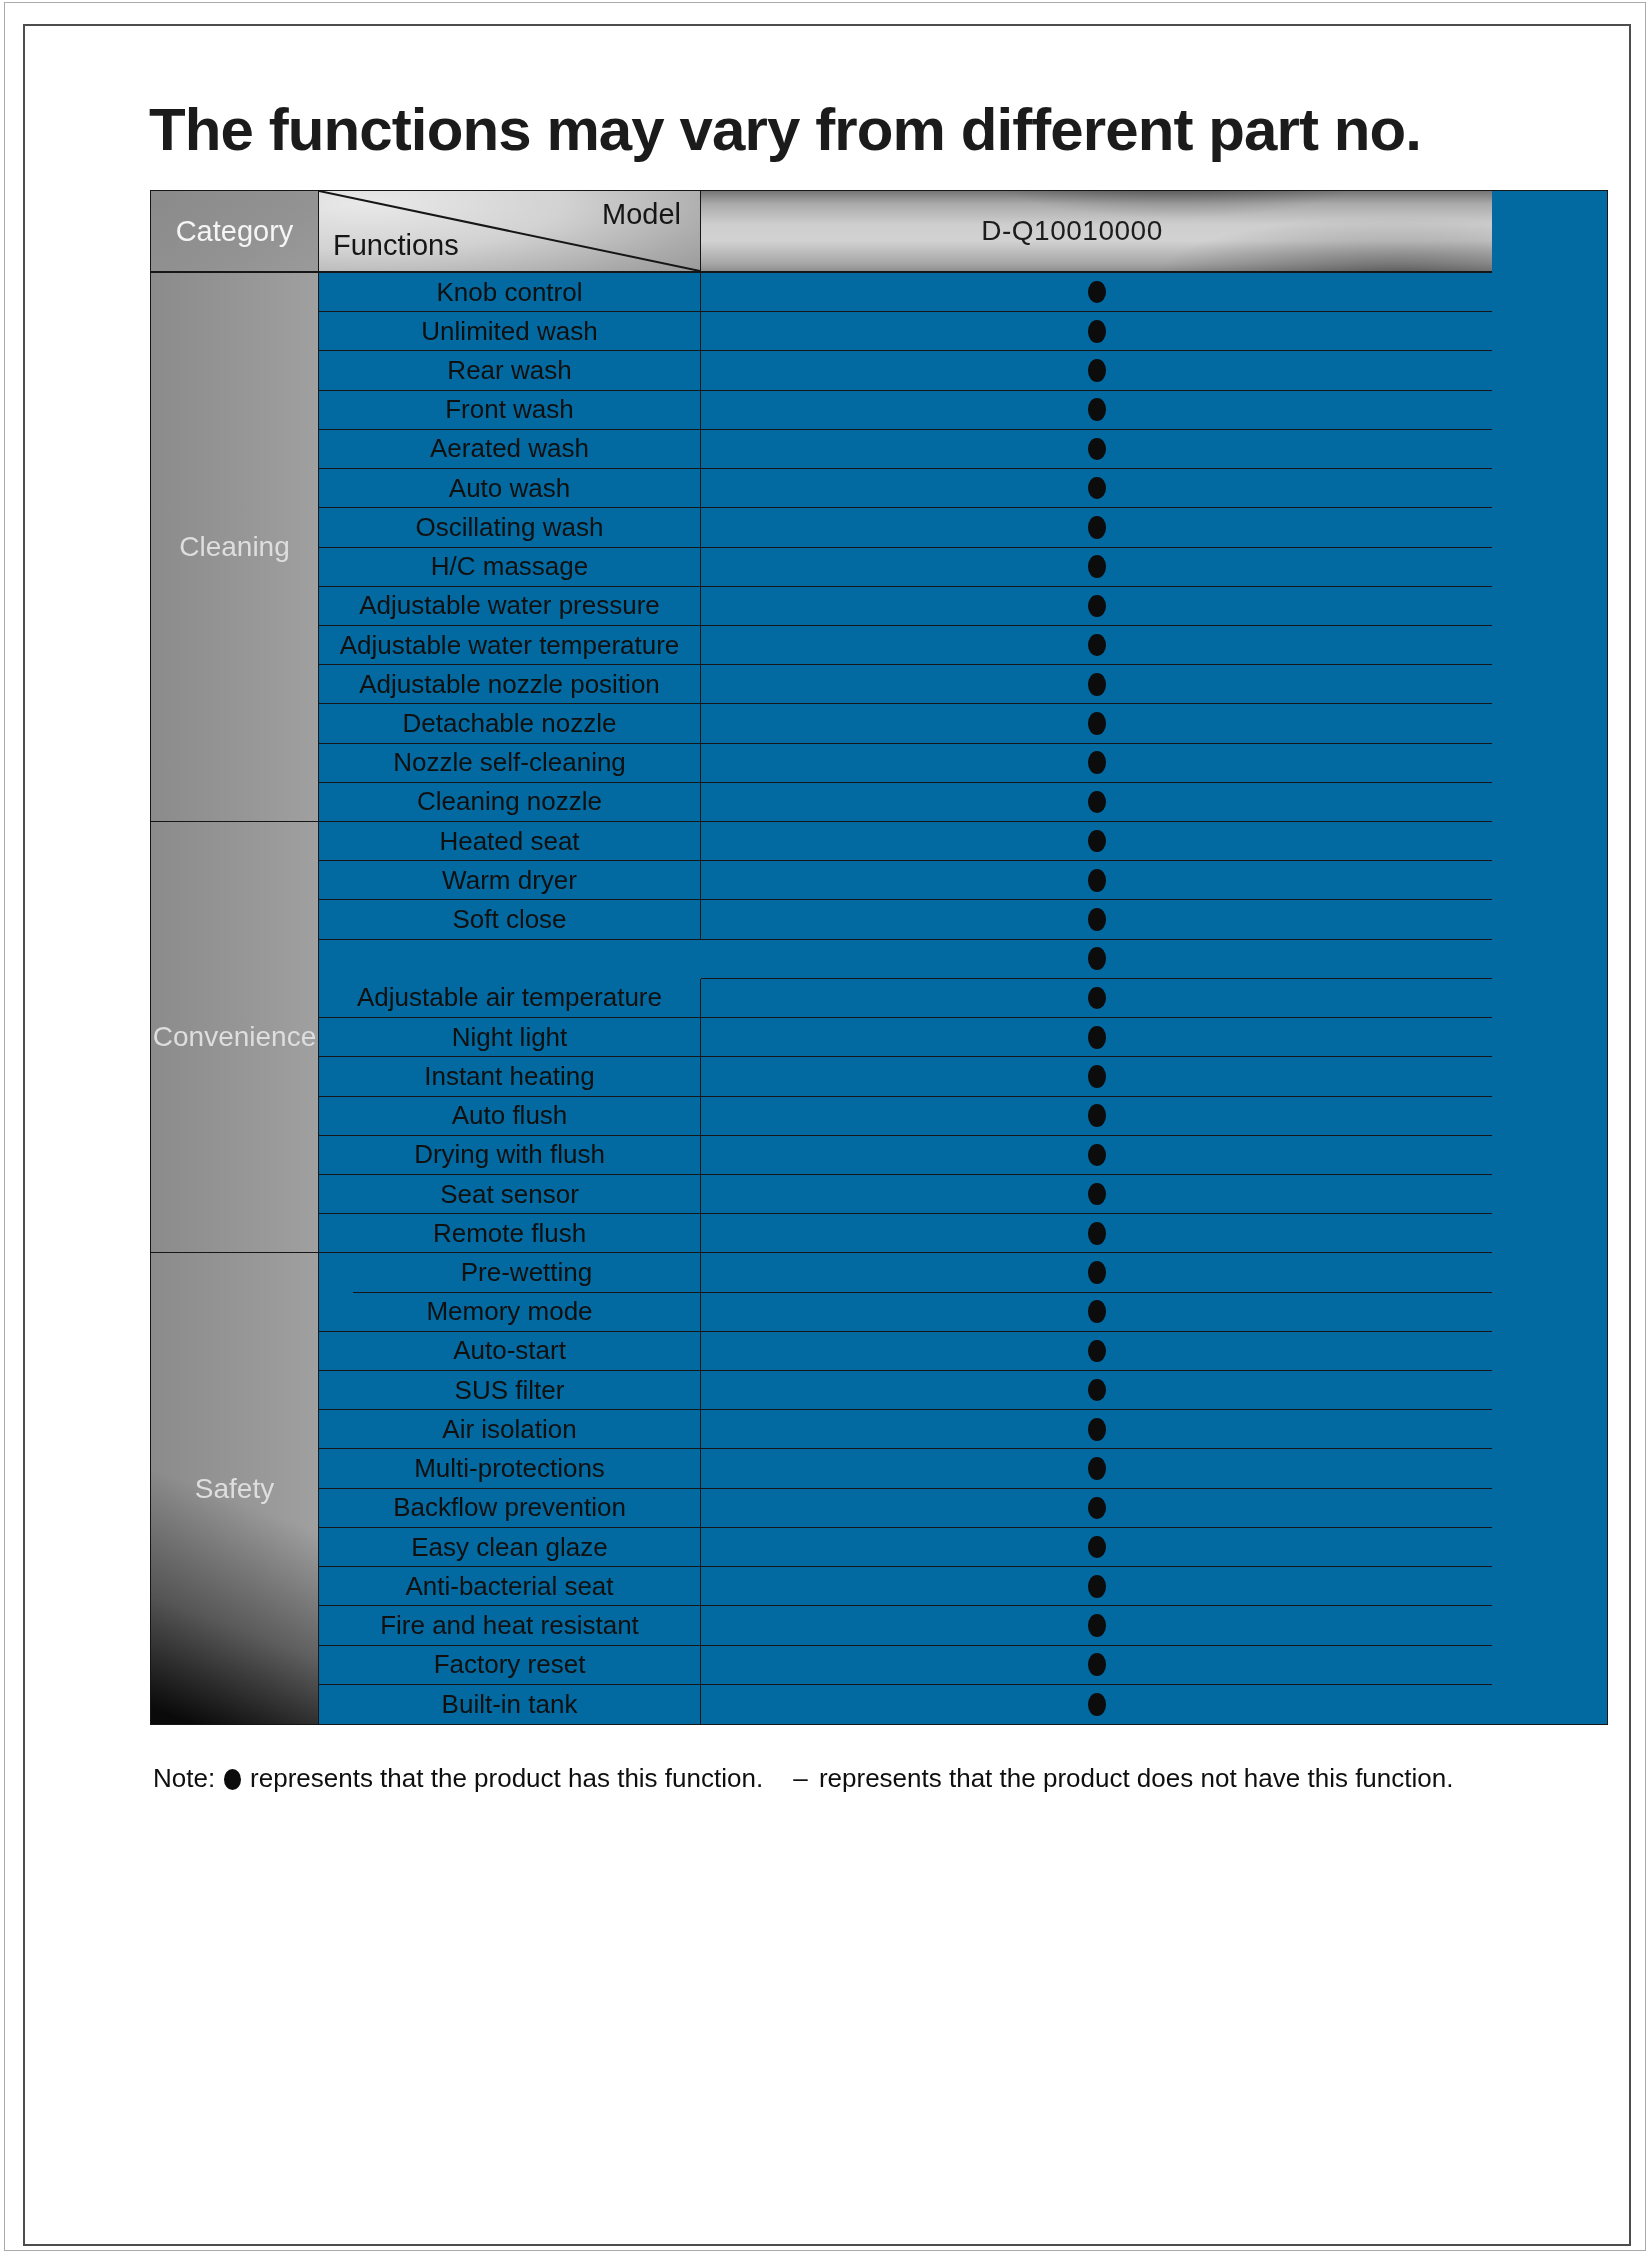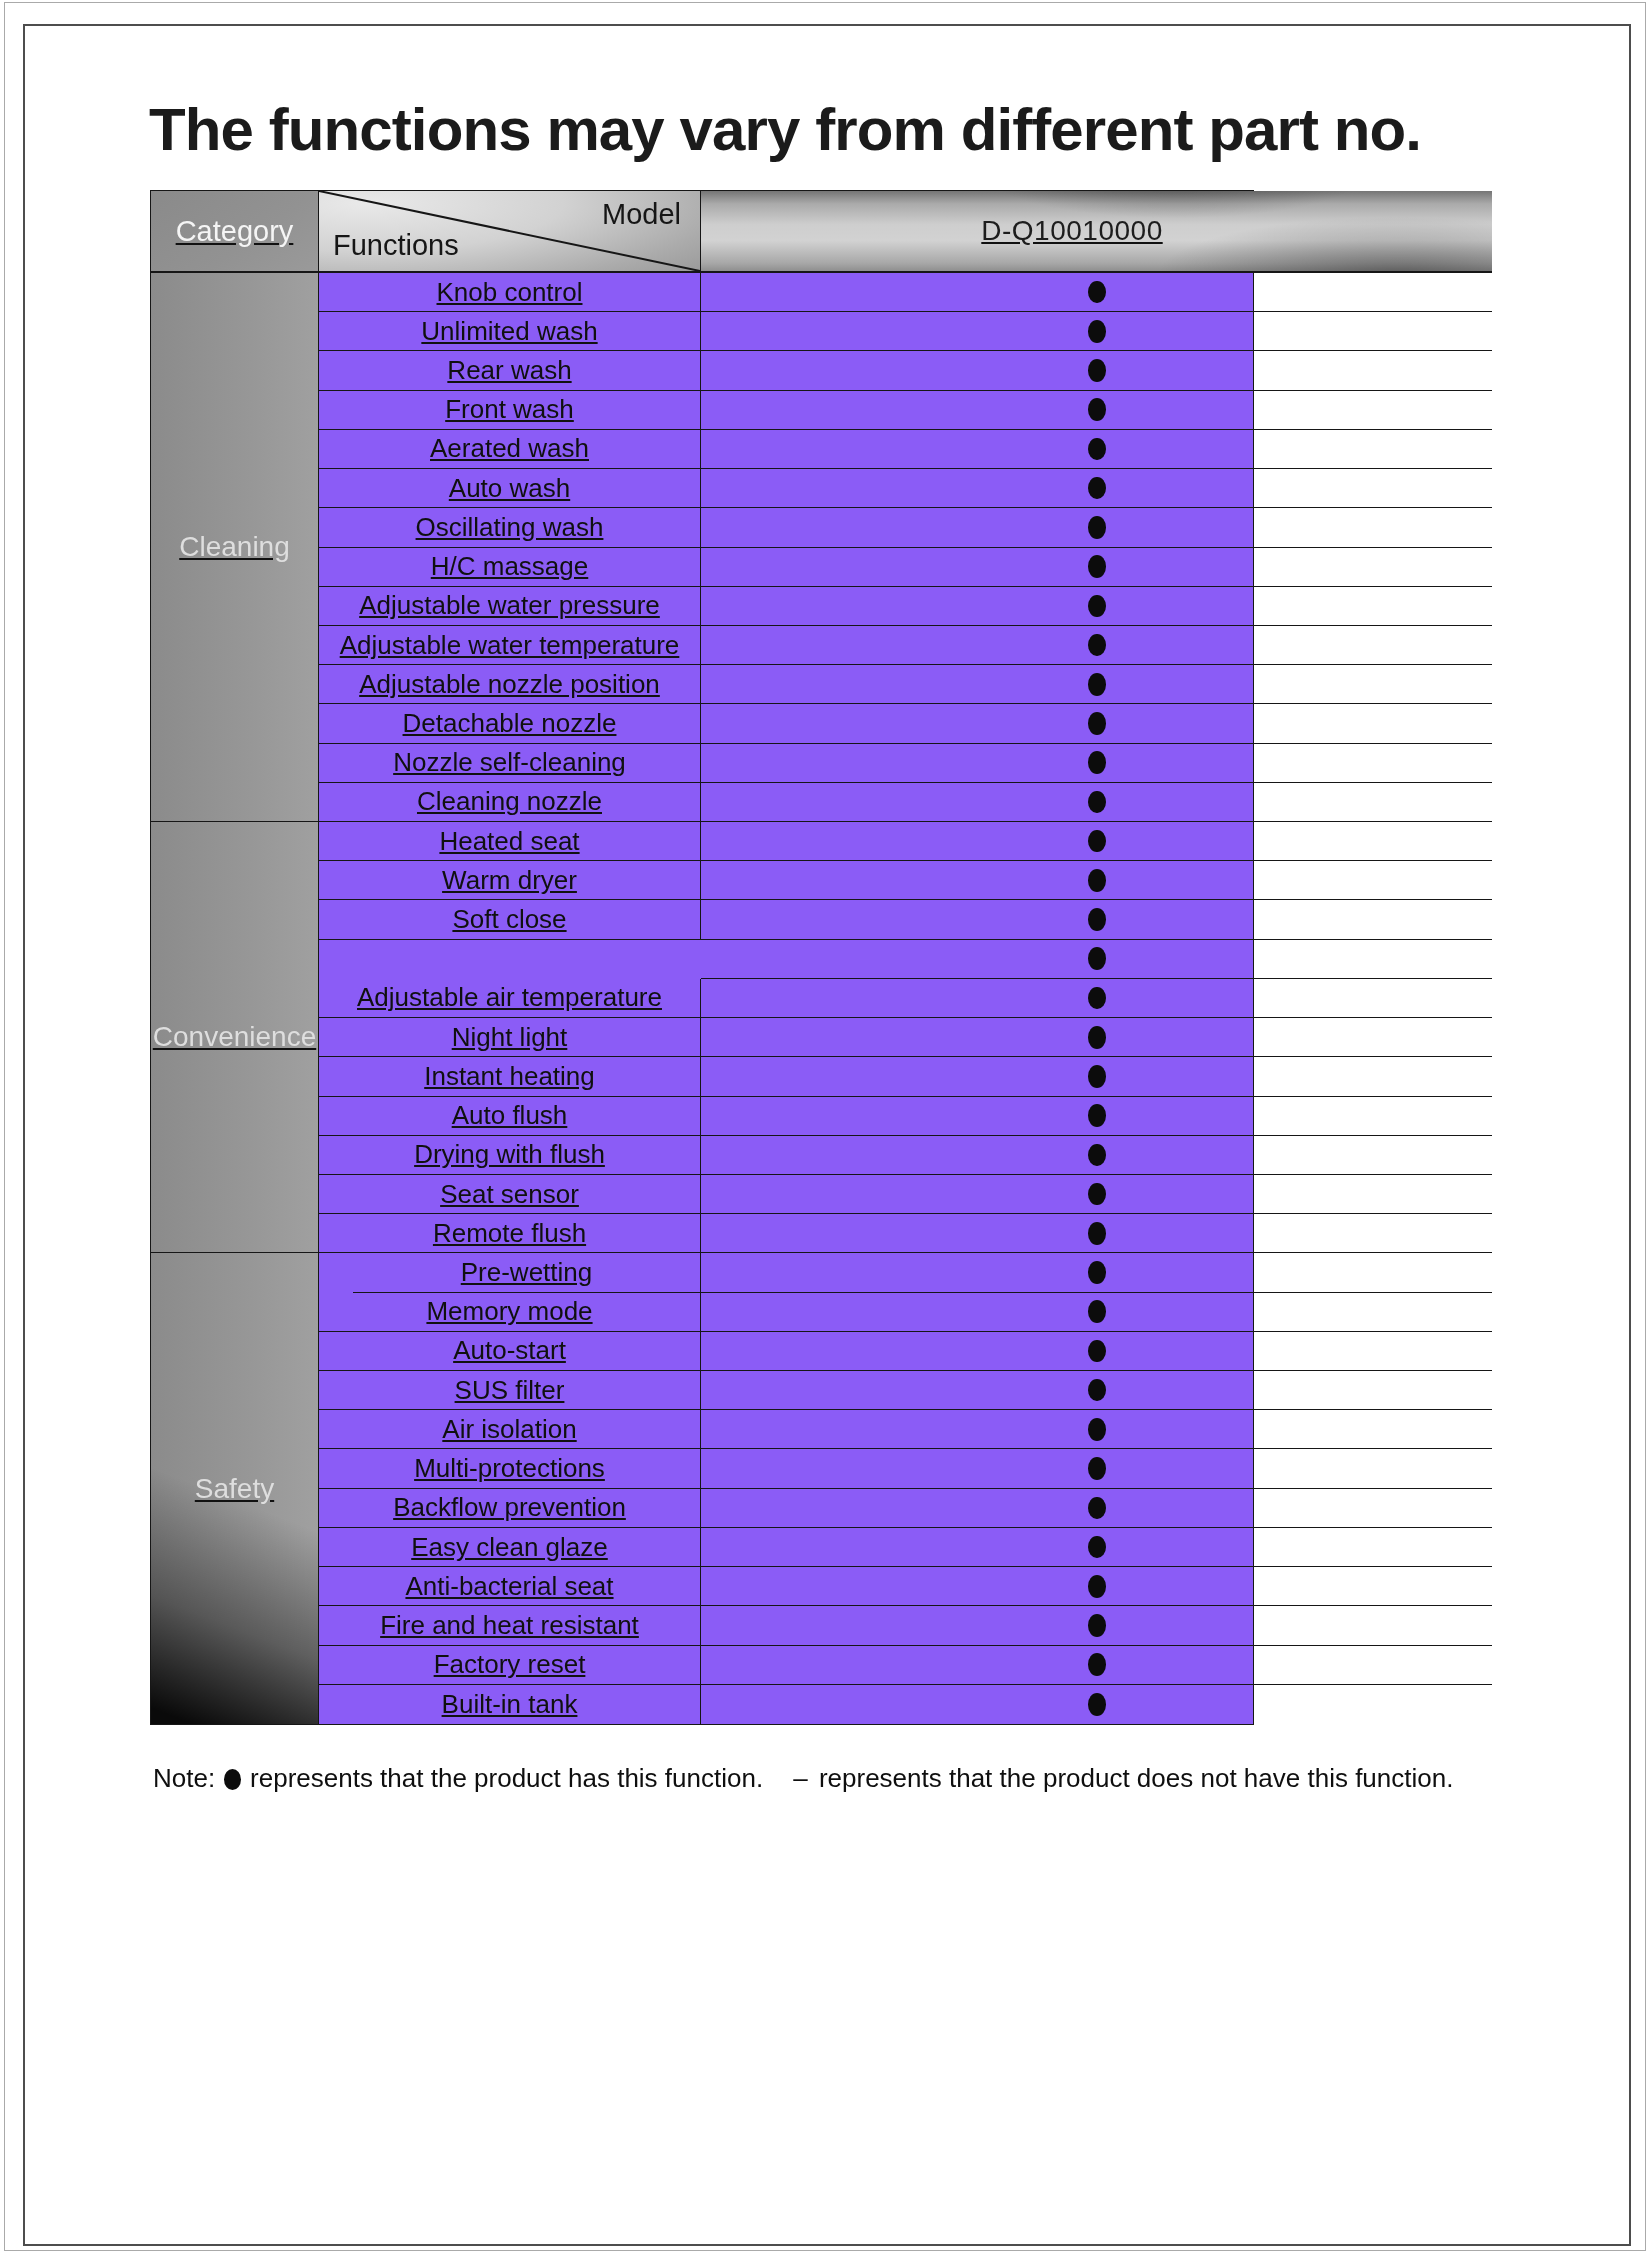--- a/index.html
+++ b/index.html
@@ -15,24 +15,24 @@
     position:absolute;left:22.6px;top:23.5px;width:1604px;height:2218px;
     border:2.8px solid #4d4d4d;pointer-events:none;
   }
   .page-title{
     position:absolute;left:149px;top:100px;
     font-size:60px;font-weight:600;letter-spacing:-0.9px;color:#1b1b1b;
     line-height:1;white-space:nowrap;
   }
   
   .ftable{
-    position:absolute;left:150px;top:190px;width:1104px;height:1535px;
+    position:absolute;left:150px;top:190px;width:1458px;height:1535px;
     display:grid;grid-template-columns:168px 382px 791px;
     grid-template-rows:82px repeat(37,1fr);
-    border:1.9px solid #161616;background:#8b5cf6;box-sizing:border-box;text-decoration:underline;
+    border:1.9px solid #161616;background:#0369a1;box-sizing:border-box;
   }
   .cell{display:flex;align-items:center;justify-content:center;box-sizing:border-box;}
   .h-cat{
     grid-column:1;grid-row:1;
     background:linear-gradient(145deg,#8a8a8a 0%,#929292 60%,#9a9a9a 100%);
     border-right:1.9px solid #161616;border-bottom:2.8px solid #161616;
     color:#f5f5f5;font-size:29px;
   }
   .h-diag{
     grid-column:2;grid-row:1;position:relative;

